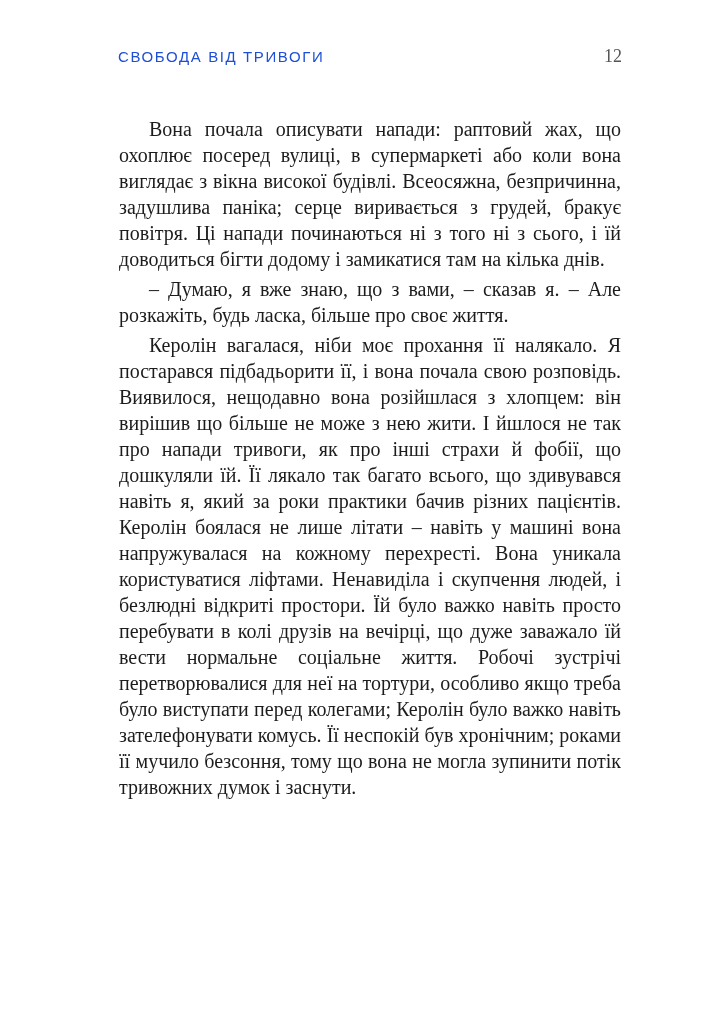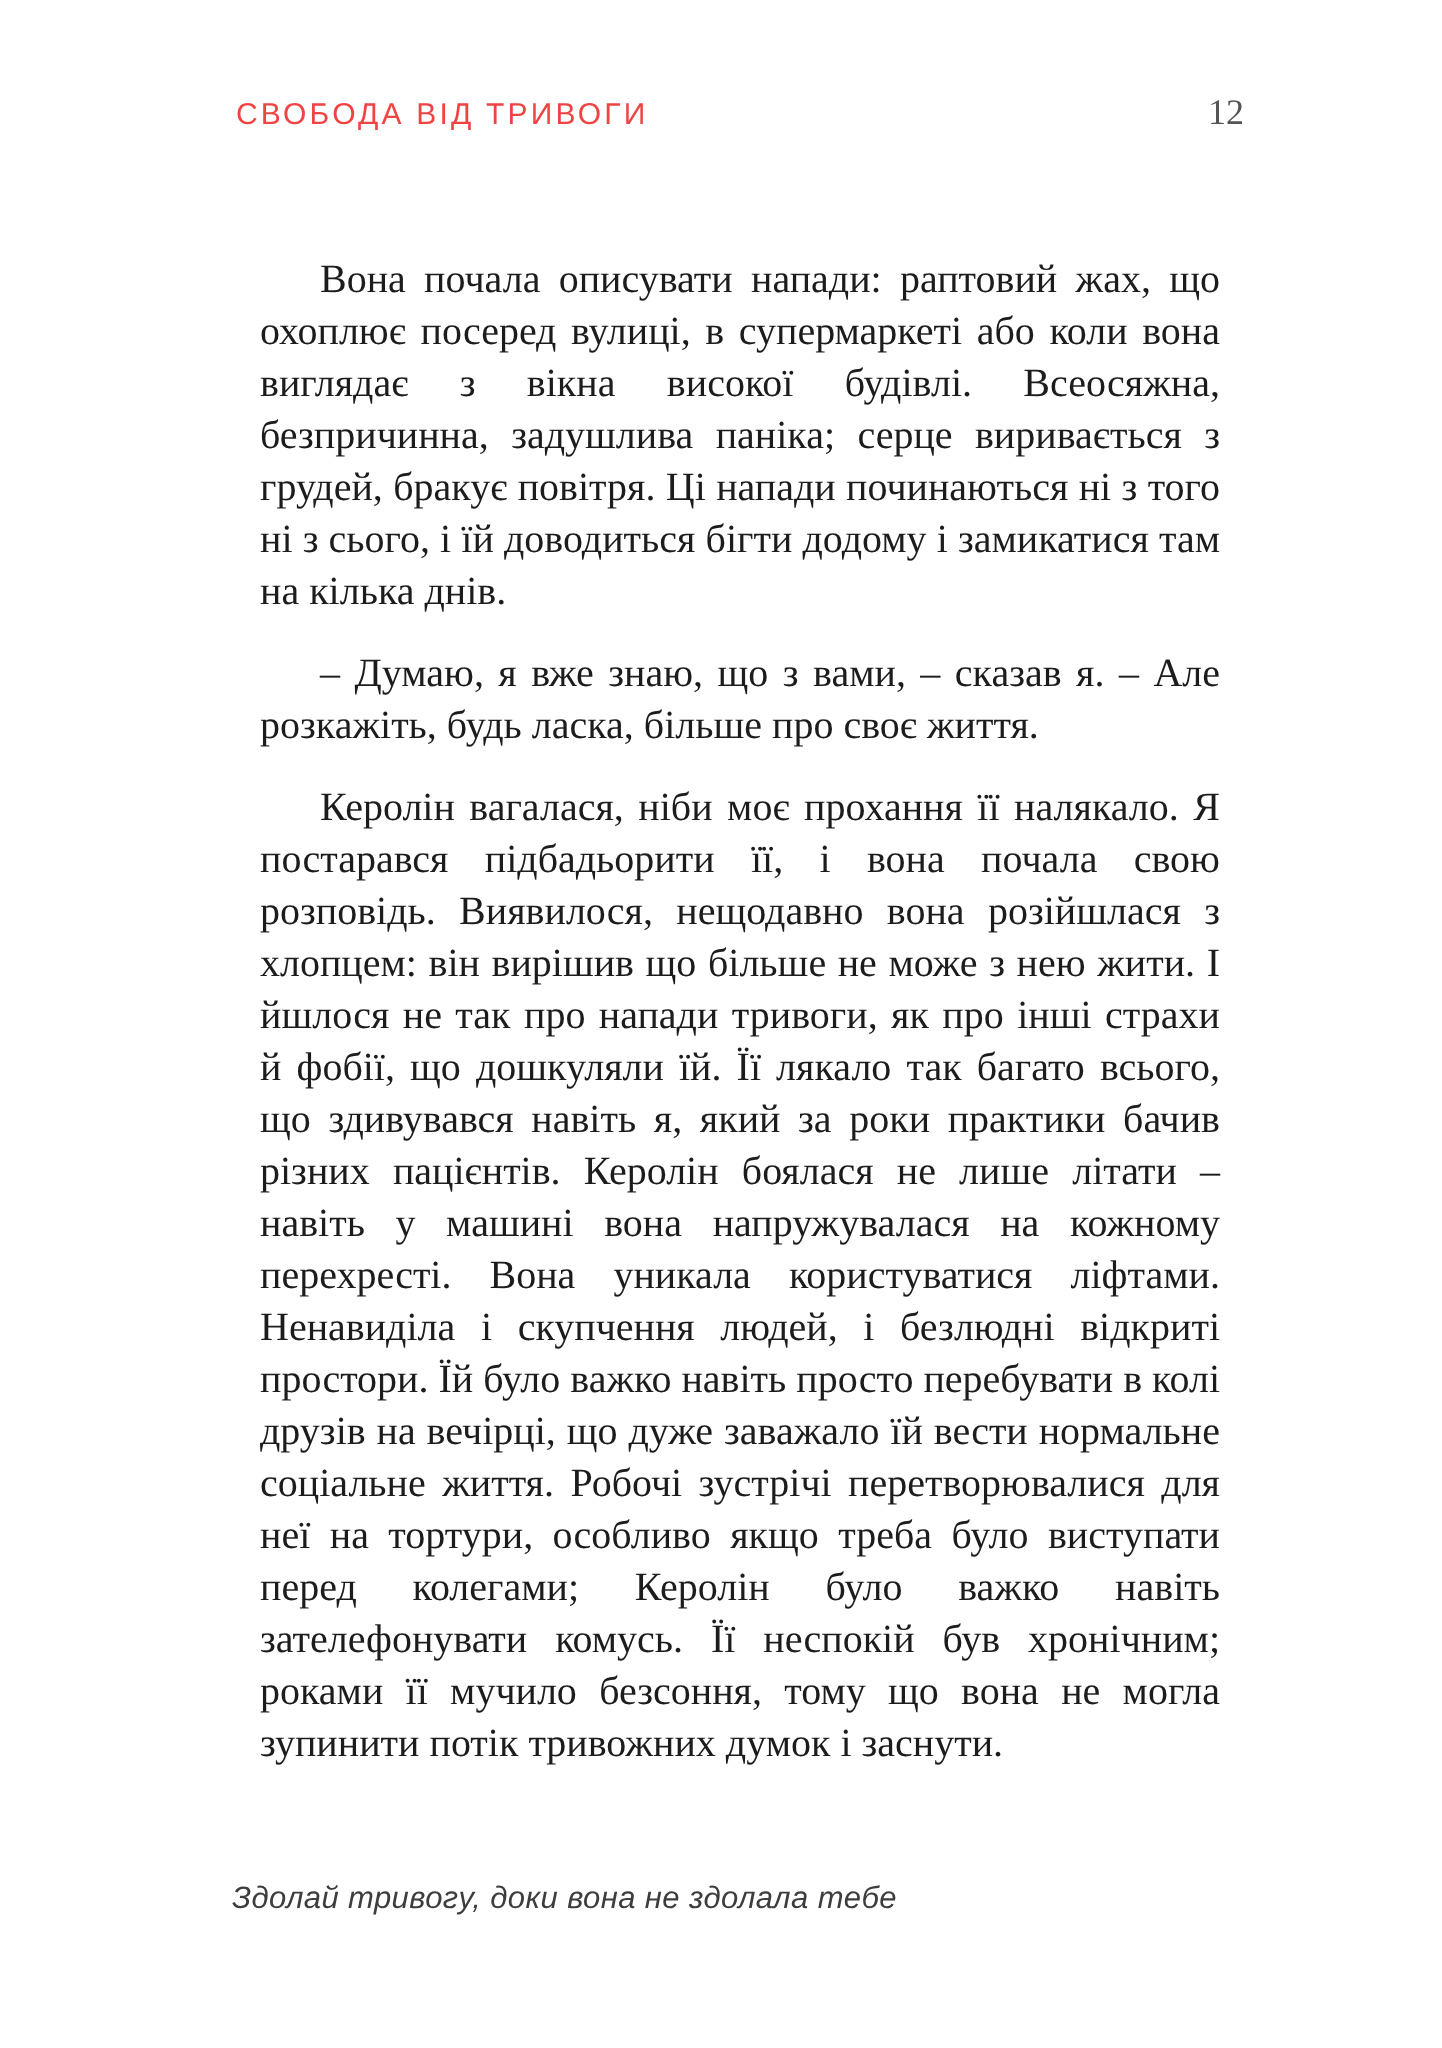--- a/index.html
+++ b/index.html
@@ -22,40 +22,40 @@
     left: 118px;
     right: 99px;
     display: flex;
     justify-content: space-between;
     align-items: baseline;
   }
   .running-title {
     font-family: "Liberation Sans", sans-serif;
     font-size: 15px;
     letter-spacing: 1.6px;
-    color: #ef4444;
+    color: #1d4ed8;
     text-transform: uppercase;
   }
   .page-number {
     font-family: "Liberation Serif", serif;
     font-size: 18px;
     color: #555555;
   }
   .body-text {
     position: absolute;
     top: 112px;
     left: 115px;
     width: 510px;
     font-size: 20px;
     line-height: 26px;
     text-align: justify;
     color: #1c1c1c;
   }
   .body-text p {
-    margin: 15px;
+    margin: 4px;
     text-indent: 30px;
   }
   .footer {
     position: absolute;
     top: 941px;
     left: 116px;
     font-family: "Liberation Sans", sans-serif;
     font-style: italic;
     font-size: 15.5px;
     color: #3d3d3d;
@@ -71,17 +71,14 @@
     <span class="running-title">СВОБОДА ВІД ТРИВОГИ</span>
     <span class="page-number">12</span>
   </div>
 
   <div class="body-text">
     <p>Вона почала описувати напади: раптовий жах, що охоплює посеред вулиці, в супермаркеті або коли вона виглядає з вікна високої будівлі. Всеосяжна, безпричинна, задушлива паніка; серце виривається з грудей, бракує повітря. Ці напади починаються ні з того ні з сього, і їй доводиться бігти додому і замикатися там на кілька днів.</p>
     <p>– Думаю, я вже знаю, що з вами, – сказав я. – Але розкажіть, будь ласка, більше про своє життя.</p>
     <p>Керолін вагалася, ніби моє прохання її налякало. Я постарався підбадьорити її, і вона почала свою розповідь. Виявилося, нещодавно вона розійшлася з хлопцем: він вирішив що більше не може з нею жити. І йшлося не так про напади тривоги, як про інші страхи й фобії, що дошкуляли їй. Її лякало так багато всього, що здивувався навіть я, який за роки практики бачив різних пацієнтів. Керолін боялася не лише літати – навіть у машині вона напружувалася на кожному перехресті. Вона уникала користуватися ліфтами. Ненавиділа і скупчення людей, і безлюдні відкриті простори. Їй було важко навіть просто перебувати в колі друзів на вечірці, що дуже заважало їй вести нормальне соціальне життя. Робочі зустрічі перетворювалися для неї на тортури, особливо якщо треба було виступати перед колегами; Керолін було важко навіть зателефонувати комусь. Її неспокій був хронічним; роками її мучило безсоння, тому що вона не могла зупинити потік тривожних думок і заснути.</p>
   </div>
 
-  <div class="footer">
-    <span>Здолай тривогу, доки вона не здолала тебе</span>
-  </div>
 
 </div>
 
 </body></html>

